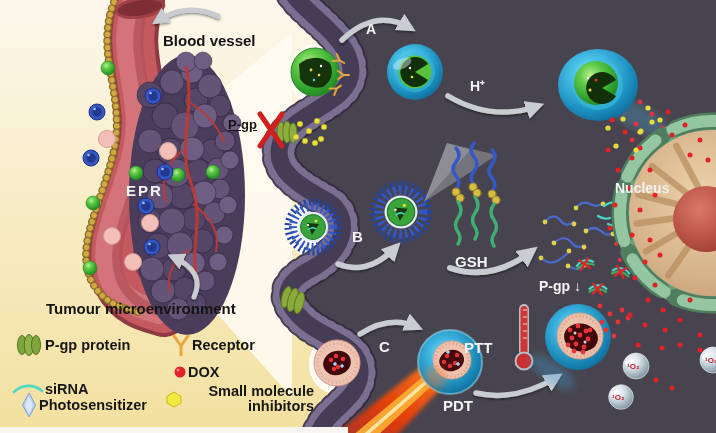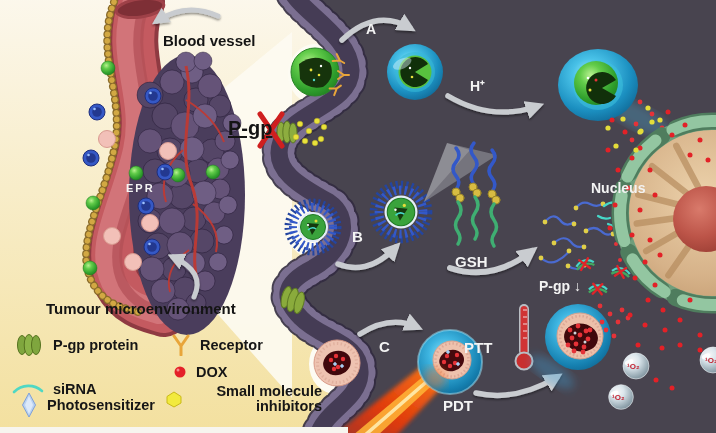--- a/index.html
+++ b/index.html
@@ -4,21 +4,21 @@
 <style>
   html,body{margin:0;padding:0;background:#ffffff;}
   .stage{
     position:relative;width:716px;height:433px;overflow:hidden;
     background:#48444f;font-family:"Liberation Sans",sans-serif;
   }
   .stage svg.art{position:absolute;left:0;top:0;}
   .lbl{position:absolute;font-weight:bold;line-height:1;white-space:nowrap;z-index:5;}
   .dark{color:#141414;}
   .light{color:#f3f3f3;}
-  .lrow{position:absolute;display:flex;align-items:center;gap:9px;
+  .lrow{position:absolute;display:flex;align-items:center;gap:1px;
         font-weight:bold;font-size:14.5px;color:#161616;z-index:5;}
   .lrow .wrap{white-space:normal;width:130px;line-height:1.06;}
   .o2{position:absolute;font-size:8px;font-weight:bold;color:#c41f2e;z-index:6;letter-spacing:0;}
 </style>
 </head>
 <body>
 
 <div class="stage">
 
 <svg class="art" width="716" height="433" viewBox="0 0 716 433">
@@ -525,29 +525,29 @@
   </g>
 
   <use href="#bub" transform="translate(636,366)"></use>
   <use href="#bub" transform="translate(621,397) scale(0.95)"></use>
   <use href="#bub" transform="translate(713,360)"></use>
 
   <rect x="0" y="427" width="348" height="6" fill="#f7f5ef"></rect>
 </svg>
 
 <span class="lbl dark" style="left:163px;top:33px;font-size:15px;text-align:center;">Blood vessel</span>
-<span class="lbl light" style="left:126px;top:183px;font-size:11px;letter-spacing:2px;">EPR</span>
+<span class="lbl light" style="left:126px;top:183px;font-size:15px;letter-spacing:2px;">EPR</span>
 <span class="lbl dark" style="left:46px;top:301px;font-size:15px;">Tumour microenvironment</span>
-<span class="lbl dark" style="left:228px;top:118px;font-size:20px;text-decoration:underline;">P-gp</span>
+<span class="lbl dark" style="left:228px;top:118px;font-size:13px;text-decoration:underline;">P-gp</span>
 <span class="lbl light" style="left:366px;top:22px;font-size:14px;">A</span>
 <span class="lbl light" style="left:470px;top:79px;font-size:14px;">H⁺</span>
 <span class="lbl light" style="left:352px;top:229px;font-size:15px;">B</span>
 <span class="lbl light" style="left:455px;top:254px;font-size:15px;">GSH</span>
 <span class="lbl light" style="left:539px;top:279px;font-size:14px;">P-gp ↓</span>
-<span class="lbl light" style="left:591px;top:181px;font-size:14px;">Nucleus</span>
+<span class="lbl light" style="left:615px;top:181px;font-size:14px;">Nucleus</span>
 <span class="lbl light" style="left:379px;top:339px;font-size:15px;">C</span>
 <span class="lbl light" style="left:464px;top:340px;font-size:15px;">PTT</span>
 <span class="lbl light" style="left:443px;top:398px;font-size:15px;">PDT</span>
 <span class="o2" style="left:627px;top:362px;">¹O₂</span>
 <span class="o2" style="left:612px;top:393px;">¹O₂</span>
 <span class="o2" style="left:705px;top:356px;">¹O₂</span>
 
 <div class="lrow" style="left:14px;top:334px;">
   <svg width="30" height="22">
     <ellipse cx="8" cy="11" rx="4.5" ry="9.5" fill="#7fa63e" stroke="#55721f"></ellipse>

